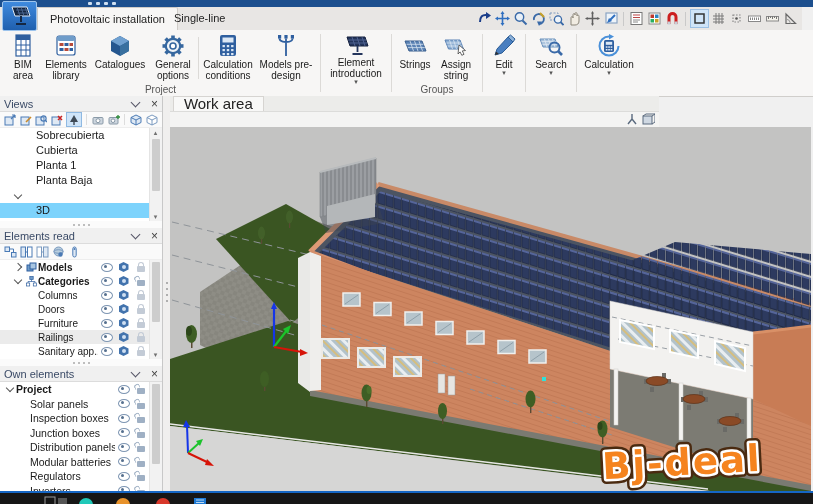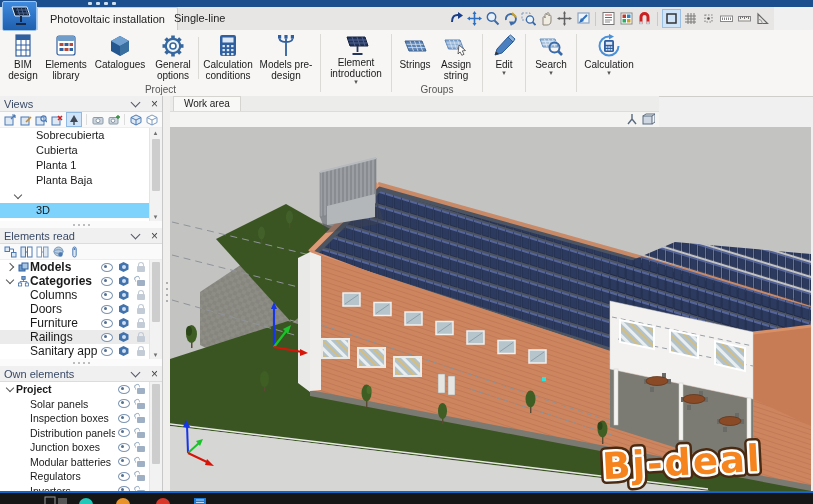--- a/index.html
+++ b/index.html
@@ -2,21 +2,21 @@
 <html><head>
 <meta charset="utf-8">
 <style>
   html,body{margin:0;padding:0;background:#666;}
   #app{position:relative;width:813px;height:504px;overflow:hidden;background:#f0f0f0;
        font-family:"Liberation Sans",sans-serif;font-size:11px;color:#1a1a1a;}
   
   .titlebar{position:absolute;left:0;top:0;width:813px;height:7px;background:#1c4f8e;}
   .titlebar .qmark{position:absolute;top:2px;width:4px;height:3px;background:#cfe0f2;border-radius:1px;}
   
-  .tabrow{position:absolute;left:0;top:7px;width:774px;height:23px;background:#e8e6e4;border-bottom:1px solid #d5d3d0;}
+  .tabrow{position:absolute;left:0;top:7px;width:774px;height:23px;background:#e8e6e4;border-bottom:1px solid #d5d3d0;padding-left:28px;}
   .appbtn{position:absolute;left:2px;top:-6px;width:33px;height:28px;background:linear-gradient(#3f8ade,#1f5fae);
           border:1px solid #9cc3ec;border-radius:2px;z-index:5;display:flex;align-items:center;justify-content:center;}
   .tab{position:absolute;top:0;height:22px;line-height:22px;padding:0 12px;color:#222;}
   .tab.active{background:#f7f6f5;border:1px solid #cfccc8;border-bottom:none;border-radius:2px 2px 0 0;}
   .qtools{position:absolute;right:3px;top:2px;display:flex;align-items:center;gap:1px;}
   .qico{width:17px;height:17px;display:flex;align-items:center;justify-content:center;}
   .qico.sel{background:#cfe4f8;border:1px solid #9cc0e4;}
   .qsep{width:1px;height:14px;background:#c9c9c9;margin:0 3px;}
   
   .ribbon{position:absolute;left:0;top:30px;width:813px;height:66px;background:#f7f6f5;border-bottom:1px solid #d0cecb;
@@ -41,21 +41,21 @@
   .ptools{height:15px;background:#fafafa;border-bottom:1px solid #eee;display:flex;align-items:center;gap:2px;padding:0 3px;}
   .ptico{width:14px;height:13px;display:flex;align-items:center;justify-content:center;}
   .ptico.sel{background:#cfe4f8;border:1px solid #8fb9e2;}
   .ptsep{width:1px;height:11px;background:#ddd;margin:0 2px;}
   .plist{position:relative;}
   .vrow{height:15px;line-height:15px;display:flex;align-items:center;padding-left:4px;padding-right:13px;}
   .vrow .vlbl{flex:1;}
   .vrow.sel{background:#7dd3fc;}
   .ind{width:32px;}
   .indg{width:8px;}
-  .trow{height:14px;display:flex;align-items:center;padding-left:4px;padding-right:13px;font-size:12px;justify-content:center;}
+  .trow{height:14px;display:flex;align-items:center;padding-left:12px;padding-right:13px;font-size:10px;justify-content:center;}
   .trow.h{background:#ebebeb;}
   .orow{height:14.5px;display:flex;align-items:center;padding-left:4px;padding-right:13px;font-size:10.5px;}
   .tlbl{flex:1;white-space:nowrap;overflow:hidden;}
   .texp{width:12px;display:flex;justify-content:center;}
   .cR{display:inline-block;width:5px;height:5px;border-right:1.3px solid #555;border-bottom:1.3px solid #555;transform:rotate(-45deg);}
   .cD{display:inline-block;width:5px;height:5px;border-right:1.3px solid #555;border-bottom:1.3px solid #555;transform:rotate(45deg);margin-top:-2px;}
   .ticn{width:14px;display:flex;justify-content:center;}
   .cell{width:17px;display:flex;justify-content:center;align-items:center;}
   
   .eye{position:relative;width:10px;height:7px;border:1px solid #7d95b2;border-radius:50%;background:#fff;}
@@ -71,21 +71,21 @@
   .lock.open::before{left:-3px;transform:rotate(-28deg);border-color:#9fb0c4;}
   .lock.open{background:#9fb0c4;}
   
   .vscroll{position:absolute;top:0;right:0;width:12px;background:#f2f2f2;border-left:1px solid #e4e4e4;}
   .sarrow{position:absolute;left:0;width:11px;text-align:center;font-size:7px;color:#707070;line-height:9px;}
   .sthumb{position:absolute;left:1.5px;width:8px;background:#cdcdcd;border-radius:1px;}
   .dots{height:7px;display:flex;align-items:center;justify-content:center;gap:3px;background:#fbfbfb;}
   .dots i{width:2px;height:2px;background:#aaa;border-radius:50%;}
   
   .wa-tabs{height:15px;background:#ececea;border-bottom:1px solid #dcdcda;display:flex;align-items:flex-end;}
-  .wa-tab{height:14px;line-height:14px;background:#f8f8f7;border:1px solid #d6d4d1;border-bottom:none;padding:0 10px;margin-left:3px;font-size:10px;color:#222;}
+  .wa-tab{height:14px;line-height:14px;background:#f8f8f7;border:1px solid #d6d4d1;border-bottom:none;padding:0 10px;margin-left:3px;font-size:15px;color:#222;}
   .wa-tools{height:15px;background:#f4f4f3;border-bottom:1px solid #dddddb;display:flex;align-items:center;justify-content:flex-end;gap:4px;padding-right:4px;}
   .viewport{position:absolute;left:0;top:31px;width:641px;height:364px;background:#c3c3c2;}
   
   .winborder{position:absolute;left:0;top:491px;width:813px;height:2px;background:#1566c4;}
   .taskbar{position:absolute;left:0;top:493px;width:813px;height:11px;background:#161616;overflow:hidden;}
   .tbico{position:absolute;top:3px;}
 </style>
 </head>
 <body>
 
@@ -231,21 +231,21 @@
   <div class="ribbon">
     <div class="rgroup">
       <div class="rbtn" style="width:32px">
         <span class="ric">
             <svg width="26" height="24" viewBox="0 0 26 24">
               <rect x="6" y="1" width="14" height="21" fill="#fff" stroke="#2f5f9f" stroke-width="1.2"></rect>
               <rect x="6" y="1" width="14" height="5" fill="#2f5f9f"></rect>
               <path d="M6 11 H20 M6 16 H20 M11 6 V22 M16 6 V22" stroke="#2f5f9f" stroke-width="1"></path>
             </svg>
           </span>
-        <span>BIM design</span>
+        <span>BIM area</span>
       </div>
       <div class="rbtn" style="width:46px">
         <span class="ric">
             <svg width="26" height="24" viewBox="0 0 26 24">
               <rect x="4" y="2" width="18" height="19" rx="2" fill="#fff" stroke="#2f5f9f" stroke-width="1.2"></rect>
               <rect x="4" y="2" width="18" height="5" rx="2" fill="#6f9cc9"></rect>
               <rect x="6.5" y="9" width="4" height="3" fill="#b84a3a"></rect>
               <rect x="11.5" y="9" width="4" height="3" fill="#2f5f9f"></rect>
               <rect x="16.5" y="9" width="3.5" height="3" fill="#b84a3a"></rect>
               <rect x="6.5" y="14" width="4" height="3" fill="#2f5f9f"></rect>
@@ -722,32 +722,32 @@
           <span class="cell">
               <i class="eye"></i>
             </span>
           <span class="cell">
               <i class="lock dark open"></i>
             </span>
         </div>
         <div class="orow">
           <span class="texp"></span>
             <span class="ticn"></span>
+          <span class="tlbl">Junction boxes</span>
+          <span class="cell">
+              <i class="eye"></i>
+            </span>
+          <span class="cell">
+              <i class="lock dark open"></i>
+            </span>
+        </div>
+        <div class="orow">
+          <span class="texp"></span>
+            <span class="ticn"></span>
           <span class="tlbl">Distribution panels</span>
-          <span class="cell">
-              <i class="eye"></i>
-            </span>
-          <span class="cell">
-              <i class="lock dark open"></i>
-            </span>
-        </div>
-        <div class="orow">
-          <span class="texp"></span>
-            <span class="ticn"></span>
-          <span class="tlbl">Junction boxes</span>
           <span class="cell">
               <i class="eye"></i>
             </span>
           <span class="cell">
               <i class="lock dark open"></i>
             </span>
         </div>
         <div class="orow">
           <span class="texp"></span>
             <span class="ticn"></span>

